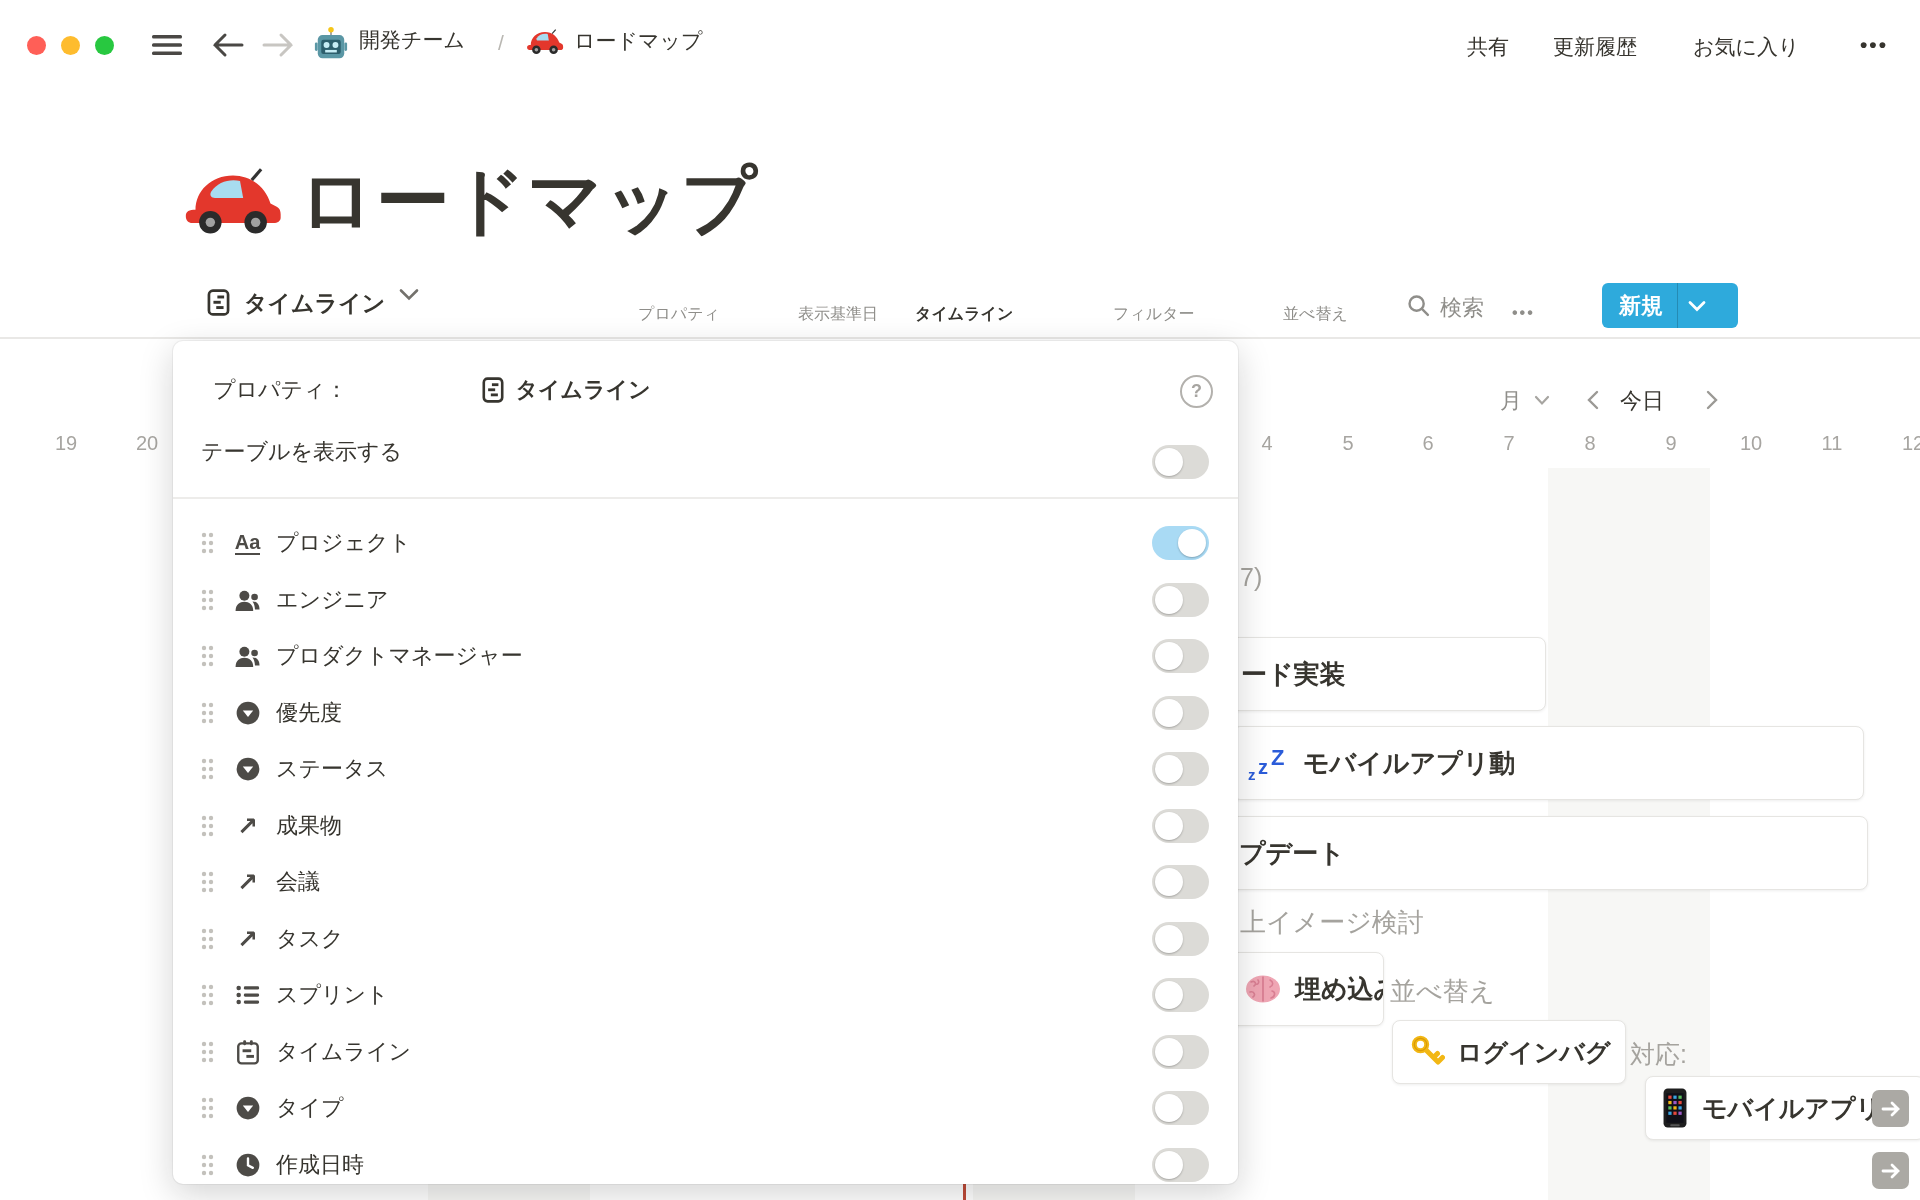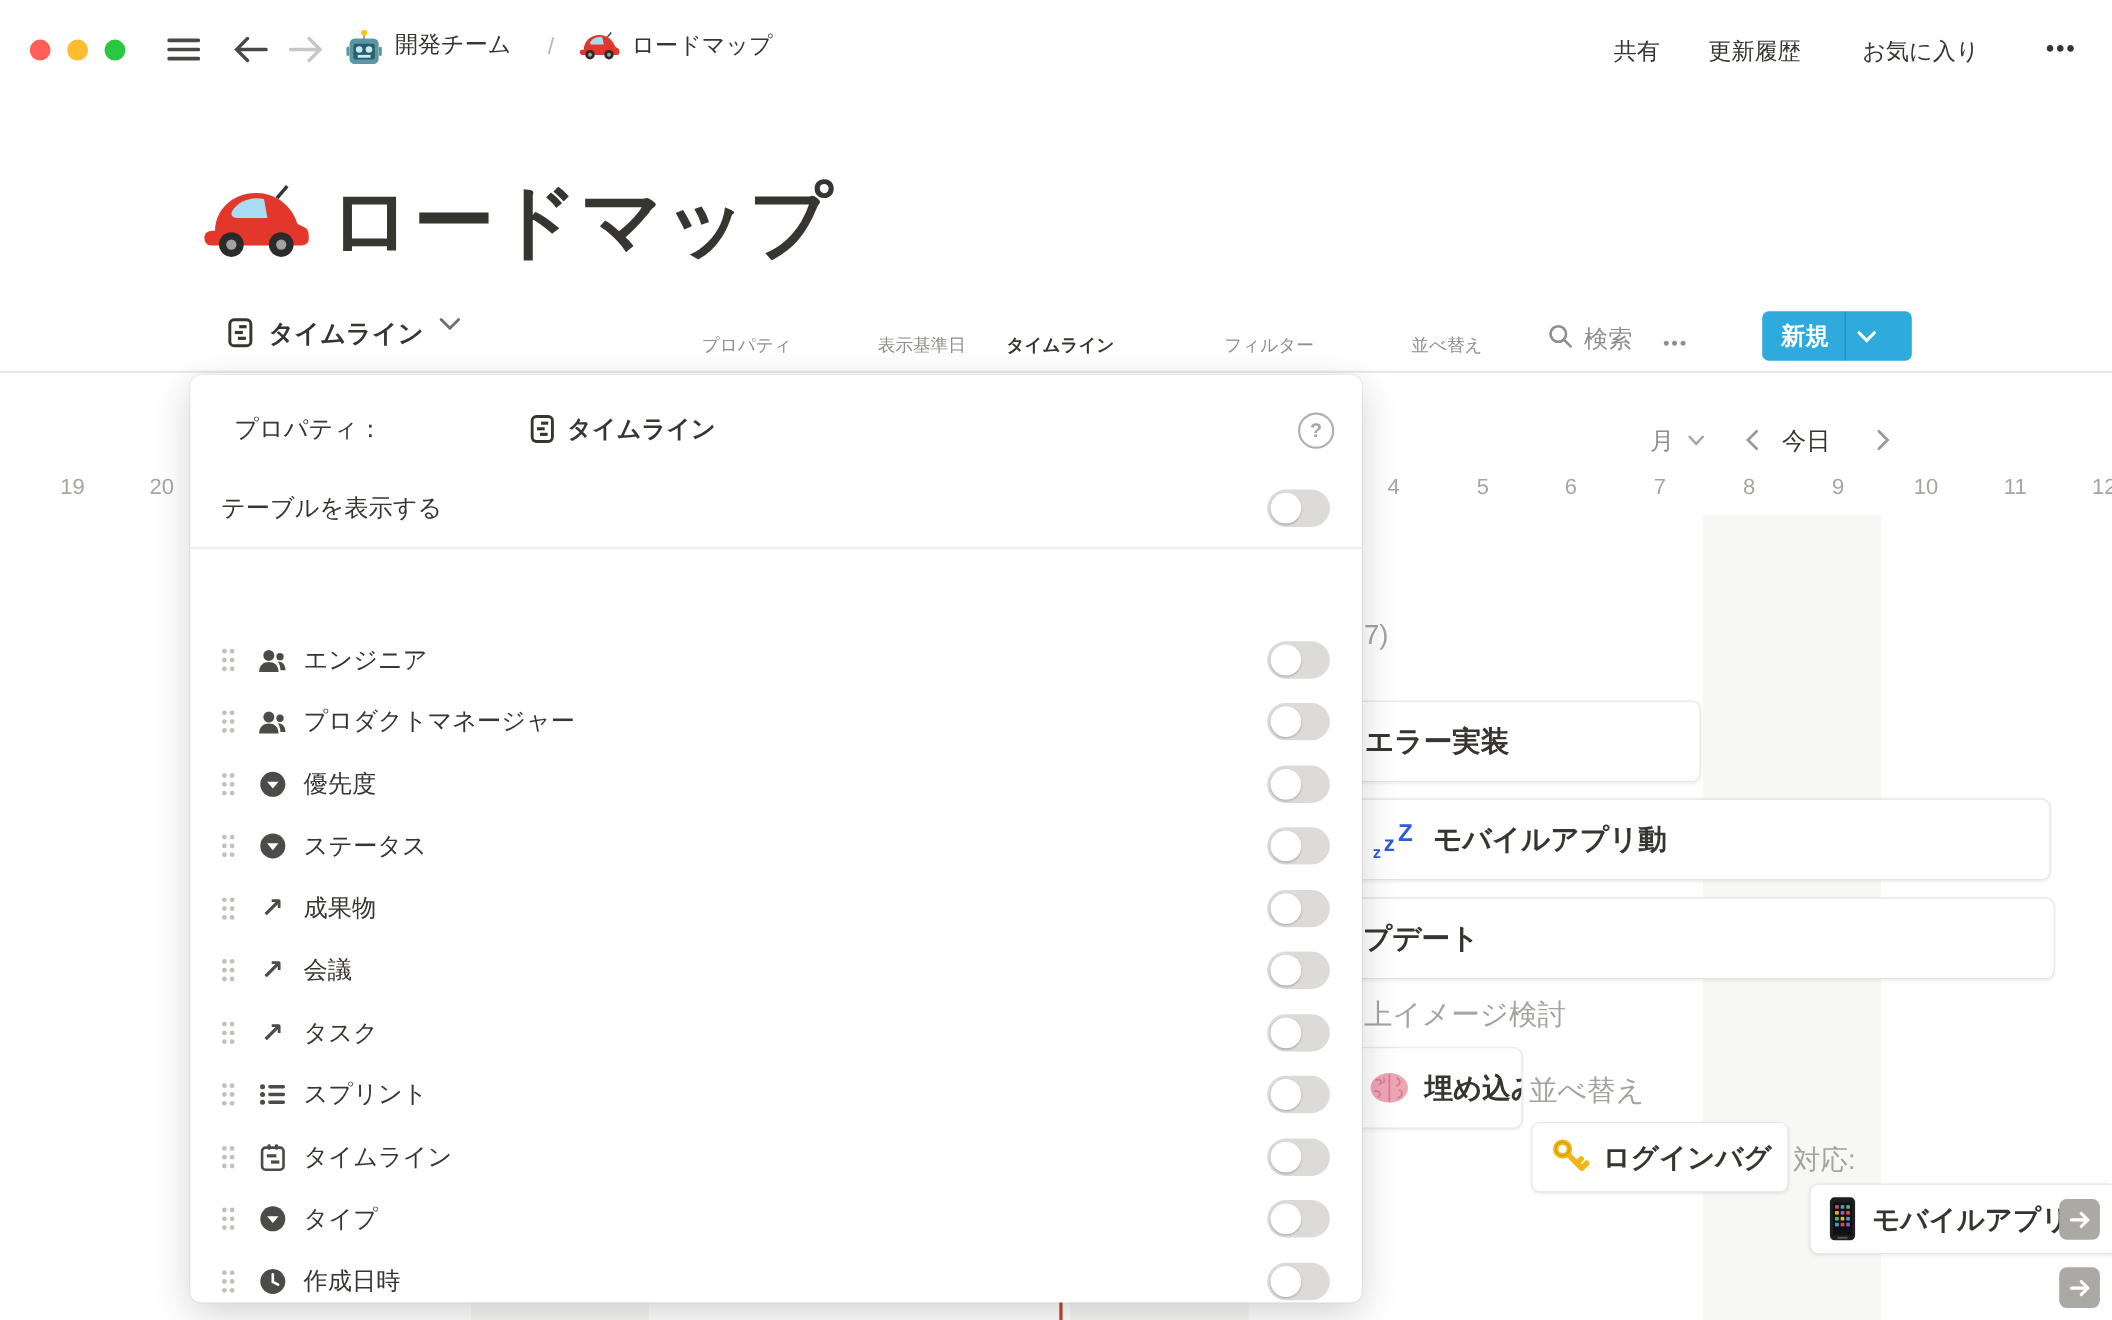--- a/index.html
+++ b/index.html
@@ -45,21 +45,21 @@
   .emo{margin-right:12px;flex:none}
 
   
   #popup{position:absolute;left:173px;top:341px;width:1065px;height:843px;background:#fff;border-radius:10px;
          box-shadow:0 0 0 1px rgba(15,15,15,.05),0 10px 34px rgba(15,15,15,.18);z-index:50;overflow:hidden}
   #popup-header{position:absolute;left:0;top:24px;height:50px;width:100%;display:flex;align-items:center}
   #popup-header .h-label{font-size:22px;margin-left:40px}
   #popup-header .h-view{font-size:22px;font-weight:700;margin-left:10px}
   #help-btn{position:absolute;right:25px;top:10px;width:29px;height:29px;border:2px solid #B3B1AD;border-radius:50%;
             color:#A7A5A1;font-size:18px;font-weight:700;display:flex;align-items:center;justify-content:center;cursor:pointer}
-  #table-row{position:absolute;left:0;top:96px;height:50px;width:100%;display:flex;align-items:center}
+  #table-row{position:absolute;left:0;top:96px;height:50px;width:100%;display:flex;align-items:flex-start}
   #table-row .t-label{font-size:22px;margin-left:28px}
   #popup-divider{position:absolute;left:0;top:156px;width:100%;height:2px;background:#EDECEA}
   .prop-row{position:absolute;left:0;height:50px;width:100%;display:flex;align-items:center;cursor:pointer}
   .drag{margin-left:28px;flex:none;cursor:grab}
   .picon{width:27px;height:27px;margin-left:20px;flex:none;display:flex;align-items:center;justify-content:center}
   .pname{font-size:22px;margin-left:15px}
   .aa{font-size:20px;font-weight:700;color:#4D4B47;border-bottom:2.5px solid #4D4B47;line-height:22px}
   .rel{font-size:25px;font-weight:700;color:#4D4B47;line-height:25px}
   .tg{position:absolute;right:29px;top:50%;margin-top:-17px;width:57px;height:34px;border-radius:17px;background:#DCDBD7;cursor:pointer}
   .tg::after{content:"";position:absolute;top:3px;left:3px;width:28px;height:28px;border-radius:50%;background:#fff;
@@ -224,21 +224,21 @@
 <span class="nav-txt" style="left:1620px;color:#37352F;font-weight:500">今日</span>
 <span class="abs" style="left:1706px;top:390px;cursor:pointer">
   <svg width="13" height="20" viewBox="0 0 13 20" fill="none" stroke="#9B9995" stroke-width="2.4" stroke-linecap="round">
       <path d="M2 2 L10 10 L2 18"></path>
     </svg>
 </span>
 
 <span class="glabel" style="left:1240px;top:563px;font-size:25px">7)</span>
 
 <div class="card" style="left:1120px;top:637px;width:426px;padding-left:120px">
-  <span>エラー実装</span>
+  <span>ード実装</span>
 </div>
 
 <div class="card" style="left:1232px;top:726px;width:632px;padding-left:14px">
   <span class="emo">
     <svg width="44" height="40" viewBox="0 0 44 40">
       <text x="1" y="37" font-size="15" font-weight="bold" fill="#2B5CD9" font-family="Liberation Sans,DejaVu Sans,sans-serif">z</text>
       <text x="11" y="31" font-size="20" font-weight="bold" fill="#2B5CD9" font-family="Liberation Sans,DejaVu Sans,sans-serif">z</text>
       <text x="24" y="22" font-size="22" font-weight="bold" fill="#2B5CD9" font-family="Liberation Sans,DejaVu Sans,sans-serif">Z</text>
     </svg>
   </span>
@@ -325,20 +325,39 @@
     <span class="h-view">タイムライン</span>
     <span id="help-btn">?</span>
   </div>
 
   <div id="table-row">
     <span class="t-label">テーブルを表示する</span>
     <span class="tg"></span>
   </div>
   <div id="popup-divider"></div>
 
+  <div class="prop-row" style="top:177px">
+    <span class="drag">
+        <svg width="13" height="22" viewBox="0 0 13 22">
+          <g fill="#C3C1BC">
+            <circle cx="3" cy="3" r="2.2"></circle>
+            <circle cx="10" cy="3" r="2.2"></circle>
+            <circle cx="3" cy="11" r="2.2"></circle>
+            <circle cx="10" cy="11" r="2.2"></circle>
+            <circle cx="3" cy="19" r="2.2"></circle>
+            <circle cx="10" cy="19" r="2.2"></circle>
+          </g>
+        </svg>
+      </span>
+    <span class="picon">
+        <span class="aa">Aa</span>
+      </span>
+    <span class="pname">プロジェクト</span>
+    <span class="tg on"></span>
+  </div>
 
   <div class="prop-row" style="top:234px">
     <span class="drag">
         <svg width="13" height="22" viewBox="0 0 13 22">
           <g fill="#C3C1BC">
             <circle cx="3" cy="3" r="2.2"></circle>
             <circle cx="10" cy="3" r="2.2"></circle>
             <circle cx="3" cy="11" r="2.2"></circle>
             <circle cx="10" cy="11" r="2.2"></circle>
             <circle cx="3" cy="19" r="2.2"></circle>

